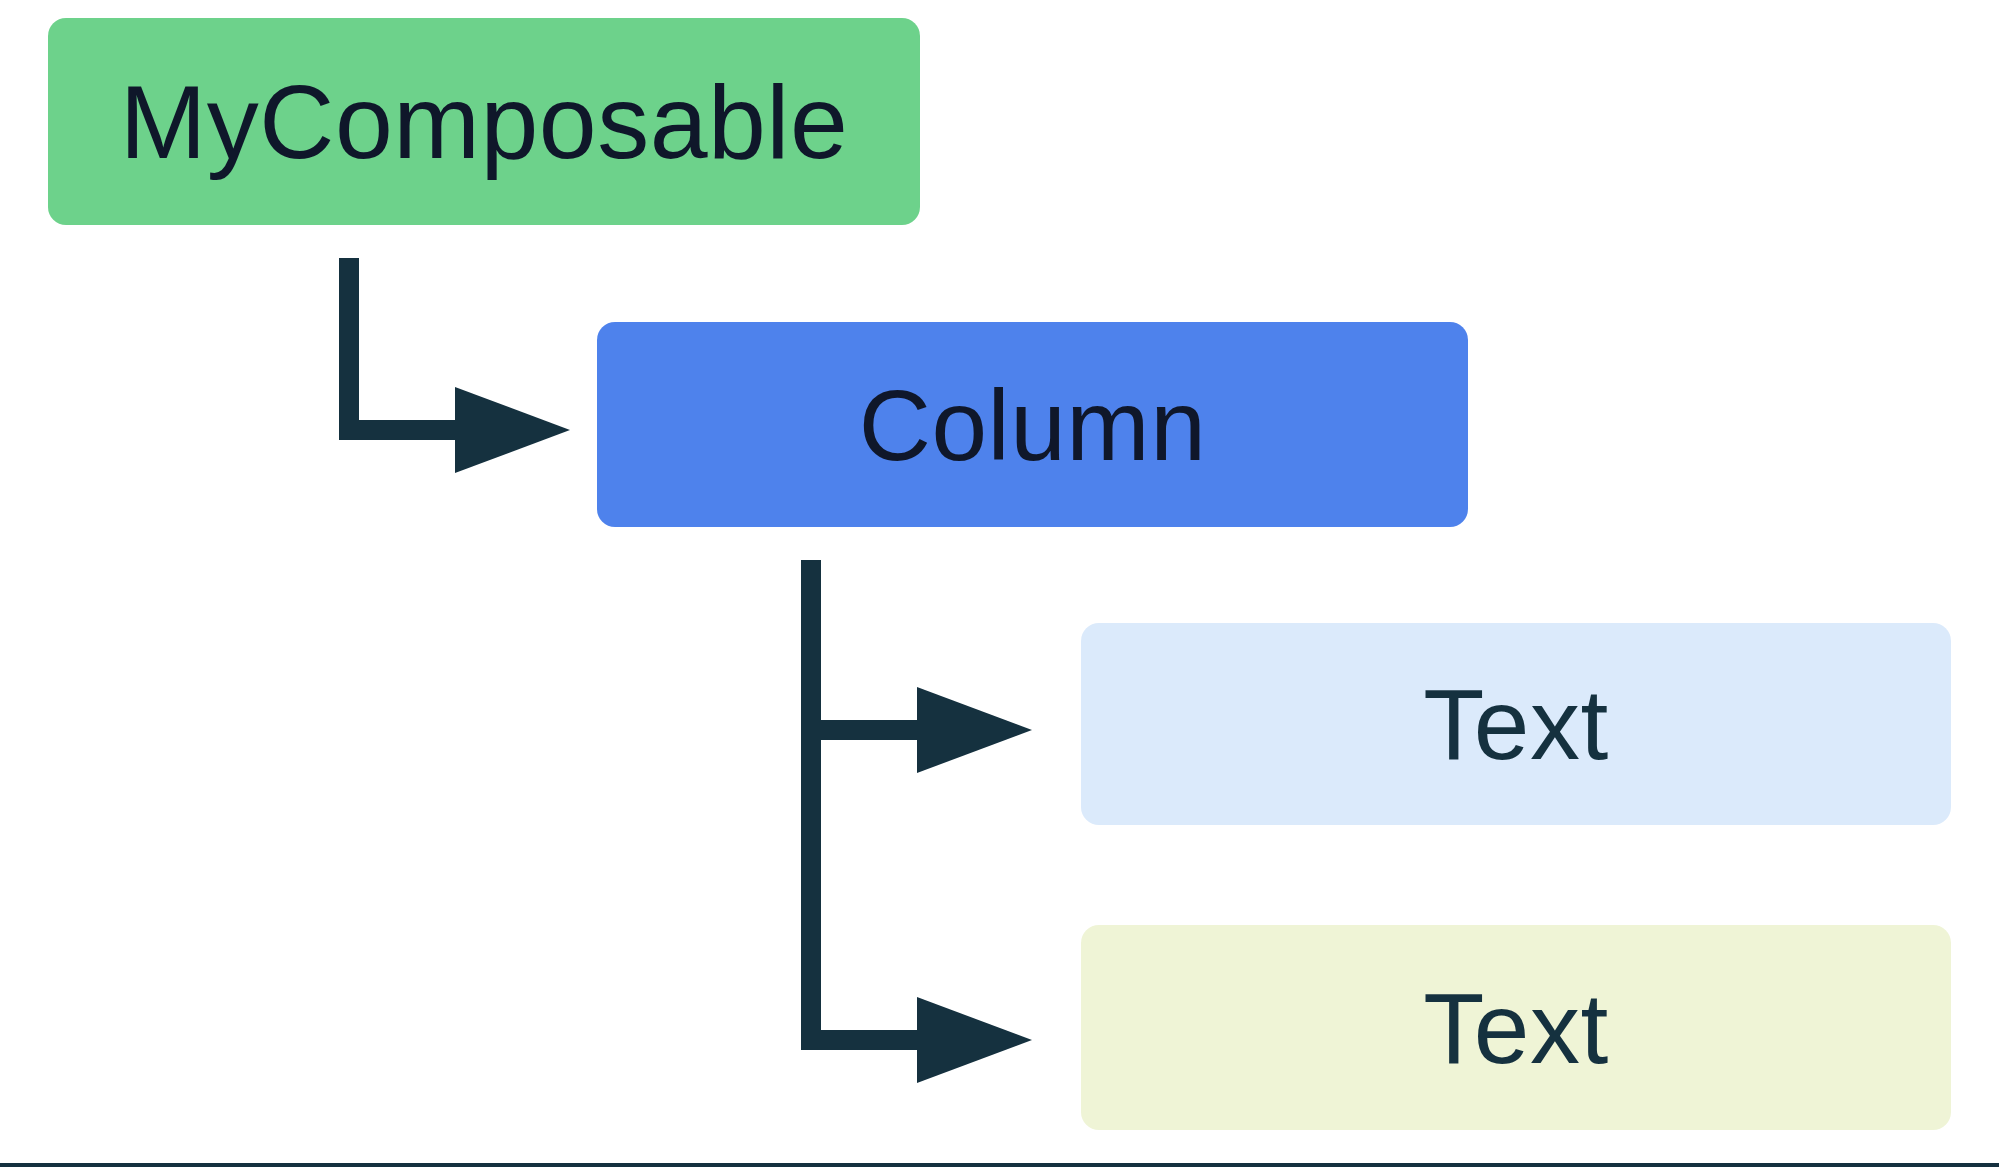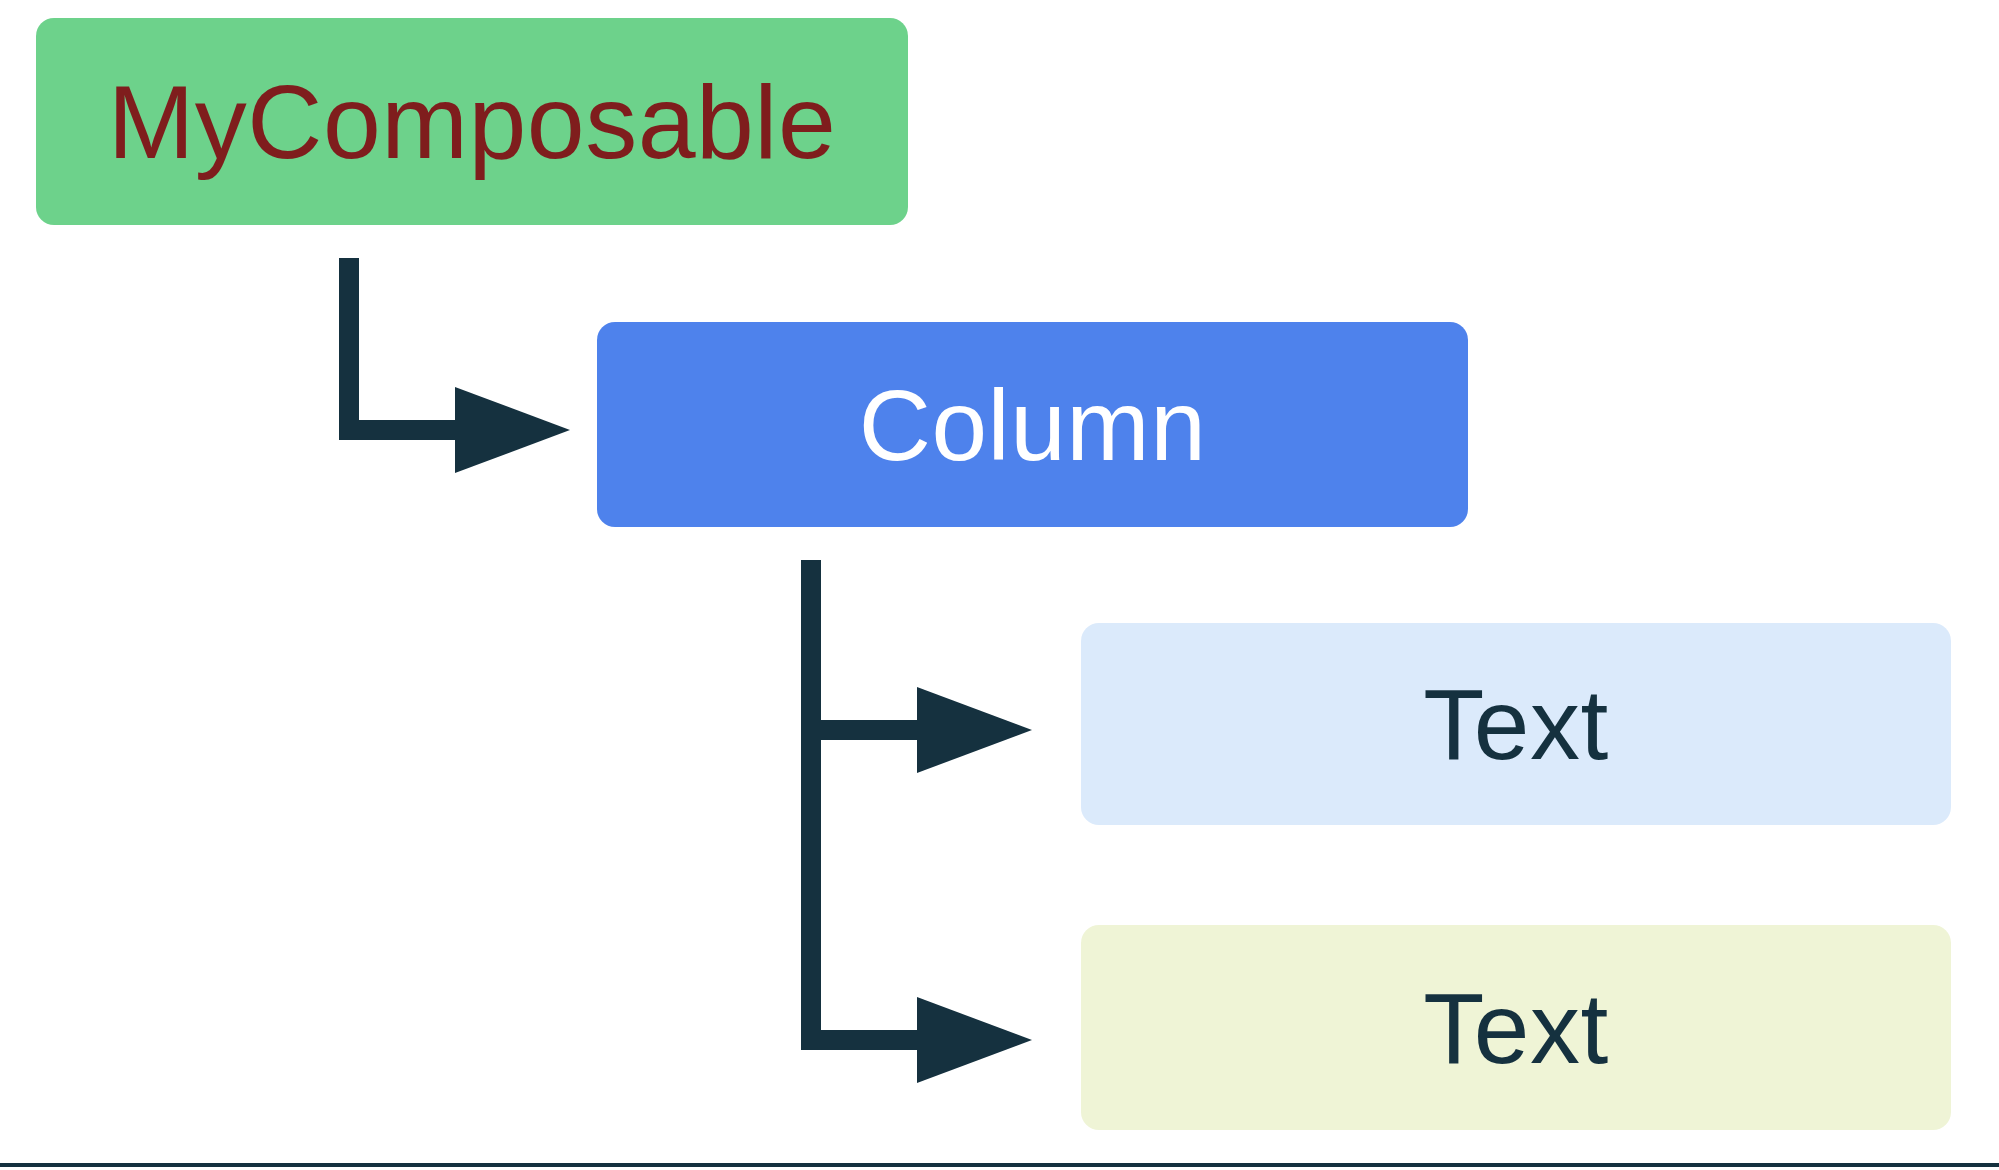--- a/index.html
+++ b/index.html
@@ -27,37 +27,37 @@
     letter-spacing: 0.5px;
     white-space: nowrap;
   }
   .node-label {
     display: block;
     line-height: 1;
   }
 
   
   #node-root {
-    left: 36px;
+    left: 48px;
     top: 18px;
     width: 872px;
     height: 207px;
     background: #6DD28B;
-    color: #7f1d1d;
+    color: #0f172a;
     font-size: 104px;
   }
 
   
   #node-column {
     left: 597px;
     top: 322px;
     width: 871px;
     height: 205px;
     background: #4E82EC;
-    color: #ffffff;
+    color: #0f172a;
     font-size: 100px;
   }
 
   
   #node-text-1 {
     left: 1081px;
     top: 623px;
     width: 870px;
     height: 202px;
     background: #DBEAFB;

